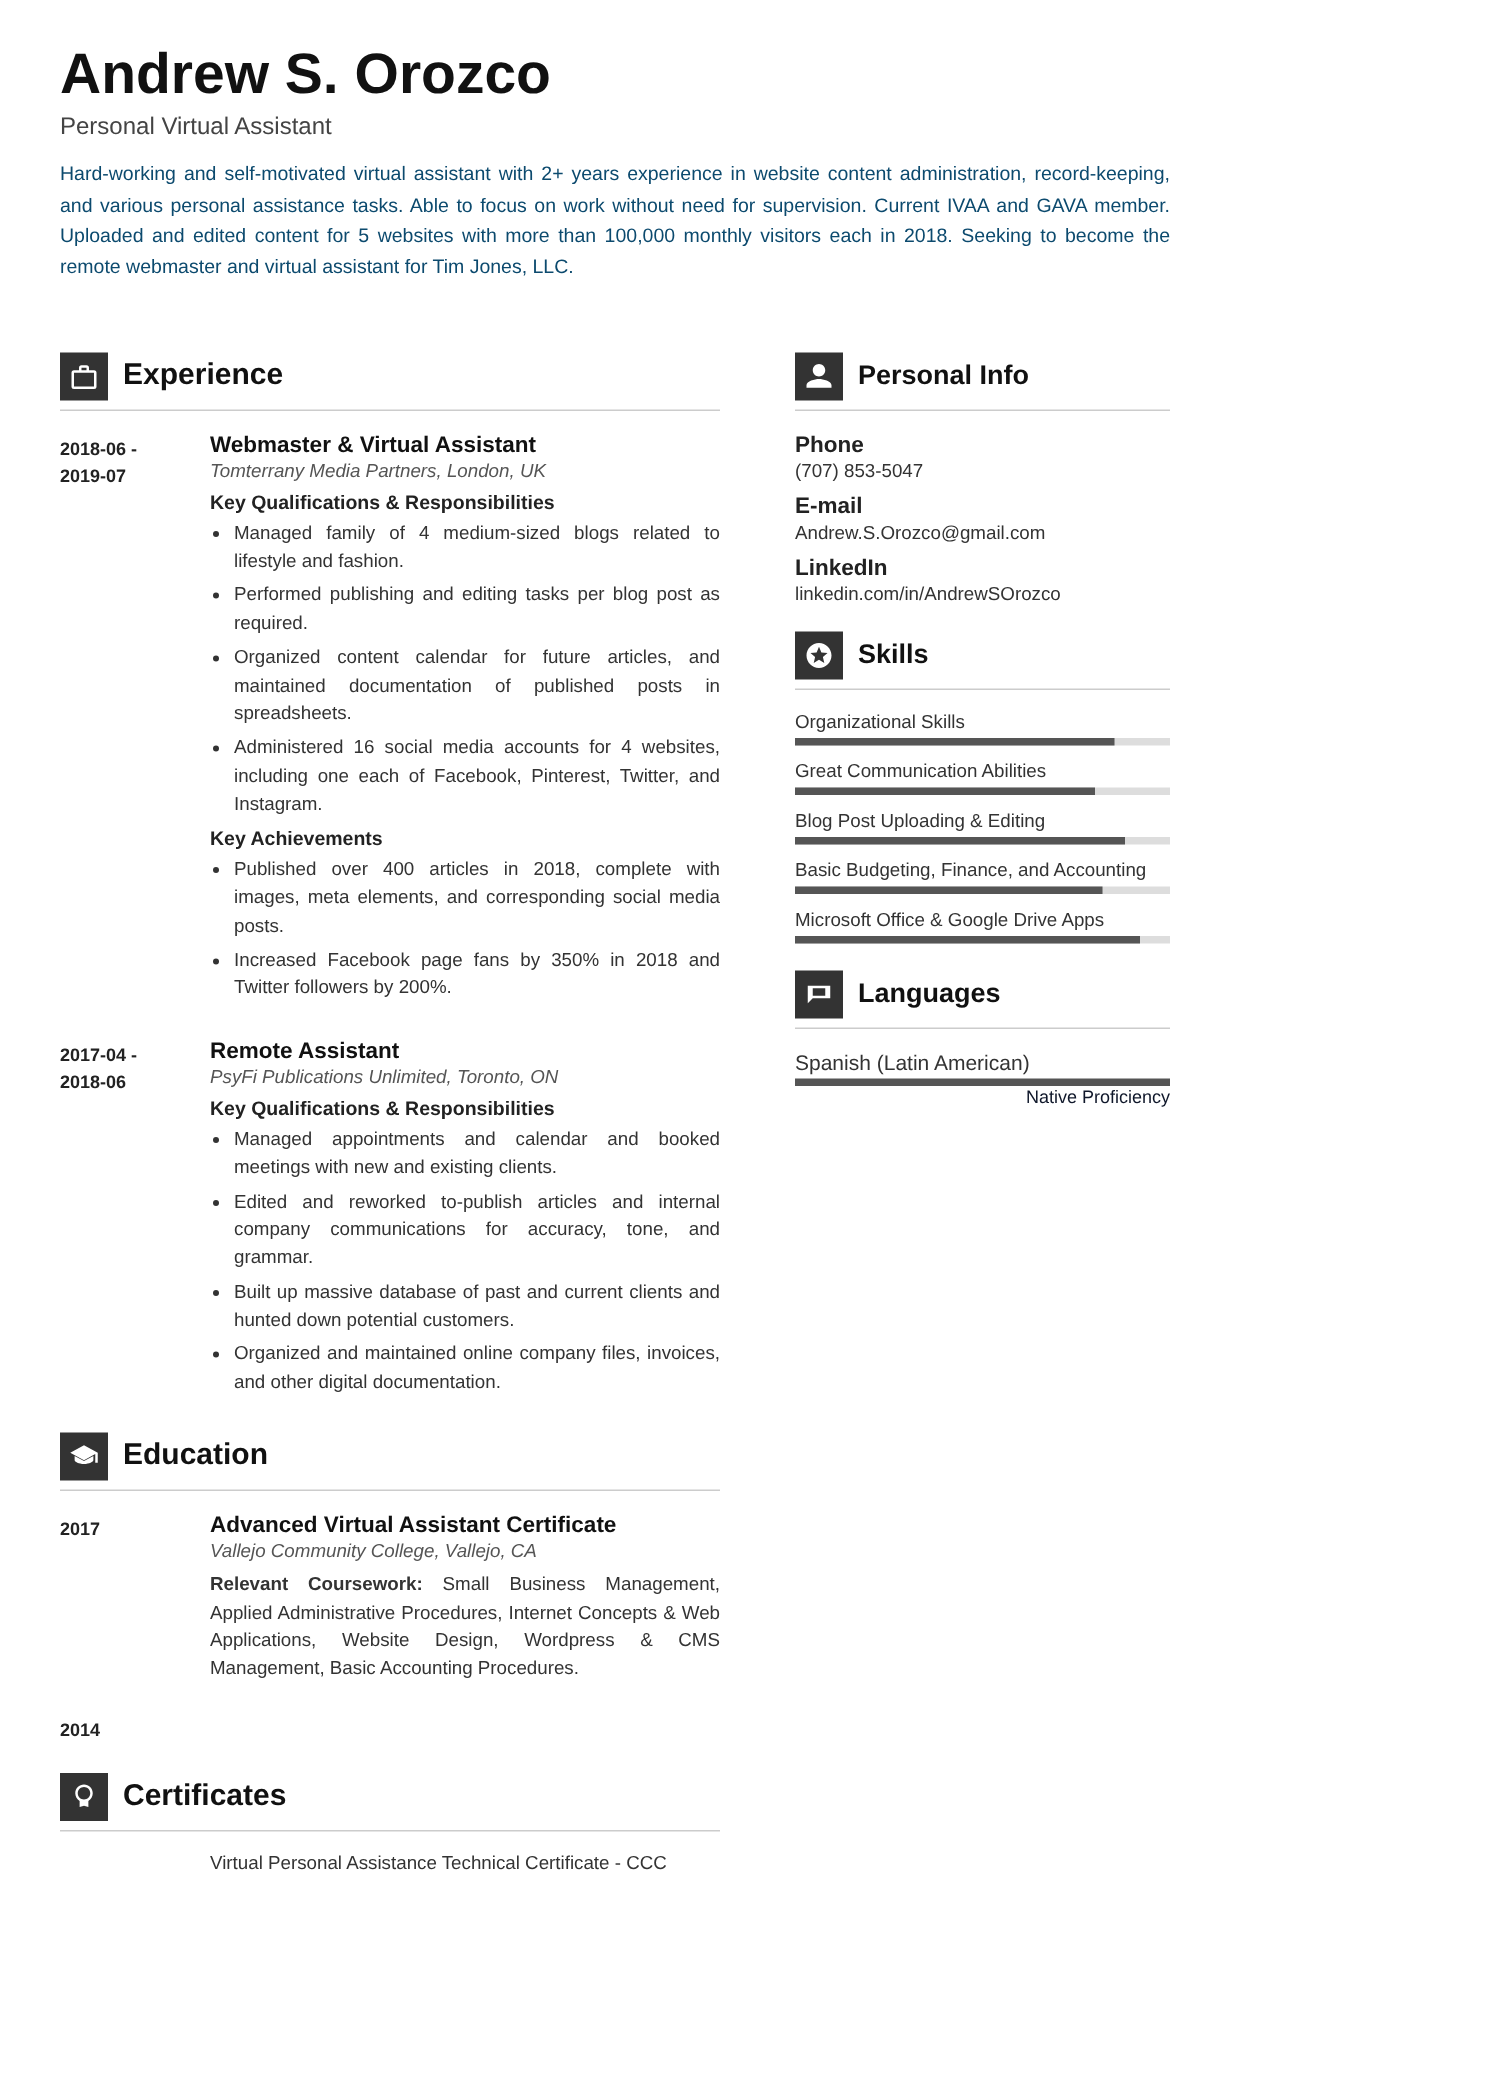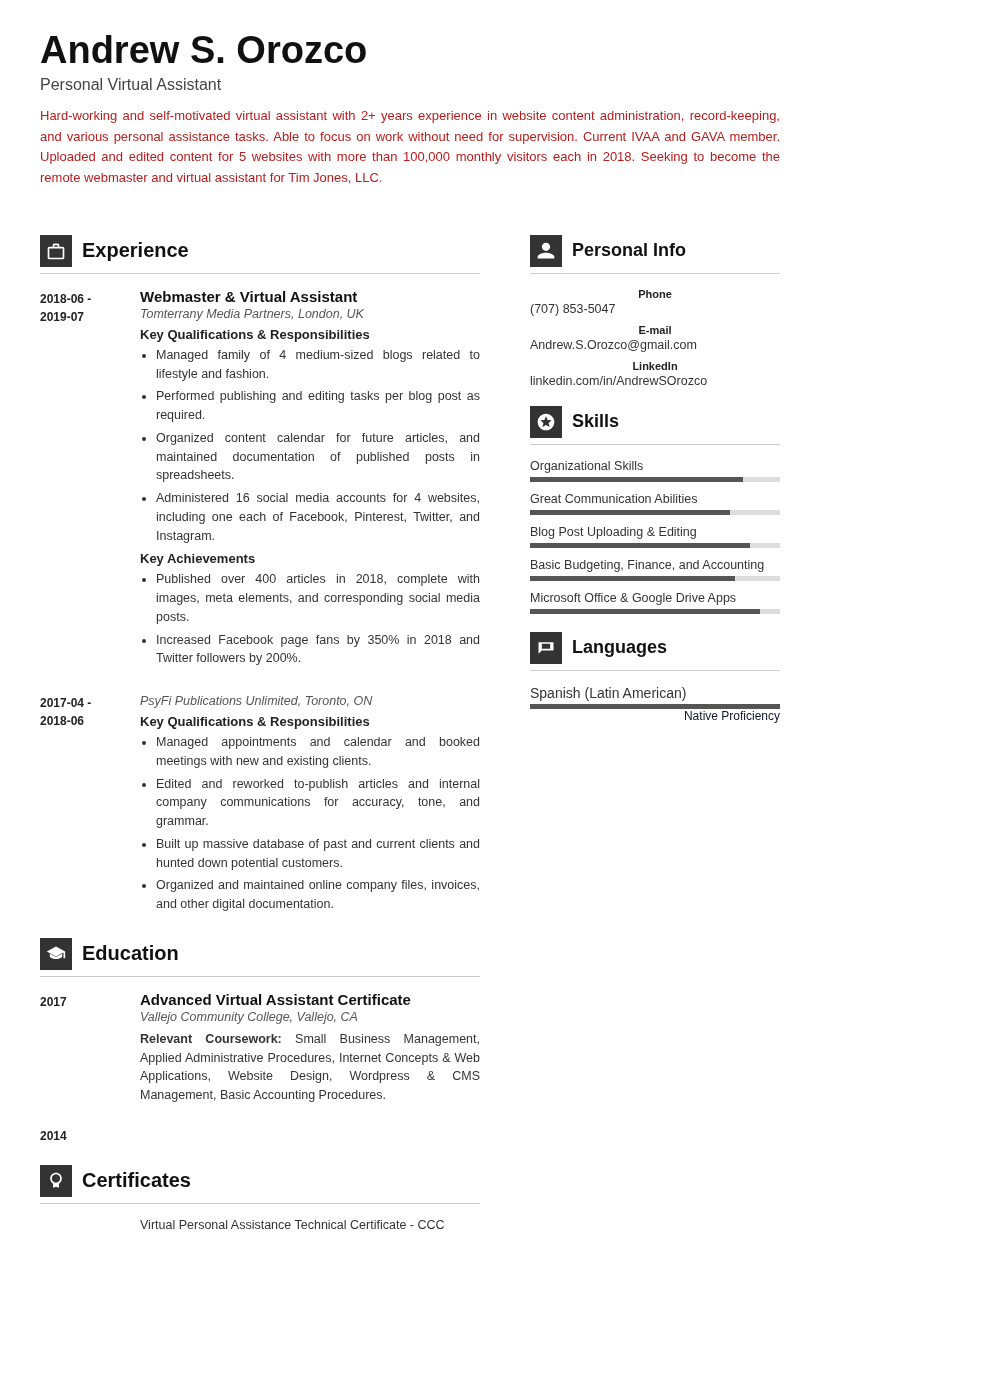--- a/index.html
+++ b/index.html
@@ -28,21 +28,21 @@
       line-height: 1.1;
     }
     .header .title {
       font-size: 16px;
       color: #444;
       margin-top: 4px;
       font-weight: normal;
     }
     .header .summary {
       font-size: 13px;
-      color: #b91c1c;
+      color: #0c4a6e;
       margin-top: 12px;
       line-height: 1.6;
       text-align: justify;
     }
     .two-col {
       display: flex;
       gap: 0px;
       margin-top: 10px;
       flex: 1;
     }
@@ -171,24 +171,23 @@
     .right-section-header h2 {
       font-size: 18px;
       font-weight: 700;
       color: #111;
     }
     .info-item {
       margin-bottom: 8px;
     }
     .info-item .info-label {
       font-weight: 700;
-      font-size: 11px;
+      font-size: 15px;
       color: #222;
       margin-bottom: 2px;
-      text-align: center;
     }
     .info-item .info-value {
       font-size: 12.5px;
       color: #333;
     }
 
     
     .skill-item {
       margin-bottom: 10px;
     }
@@ -288,20 +287,21 @@
           </ul>
         </div>
       </div>
 
       <div class="entry">
         <div class="entry-date">
           <span style="white-space:pre-line">2017-04 -
 2018-06</span>
         </div>
         <div class="entry-content">
+          <h3>Remote Assistant</h3>
           <div class="company">PsyFi Publications Unlimited, Toronto, ON</div>
           <div class="sub-heading">Key Qualifications &amp; Responsibilities</div>
           <ul>
             <li>Managed appointments and calendar and booked meetings with new and existing clients.</li>
             <li>Edited and reworked to-publish articles and internal company communications for accuracy, tone, and grammar.</li>
             <li>Built up massive database of past and current clients and hunted down potential customers.</li>
             <li>Organized and maintained online company files, invoices, and other digital documentation.</li>
           </ul>
         </div>
       </div>

